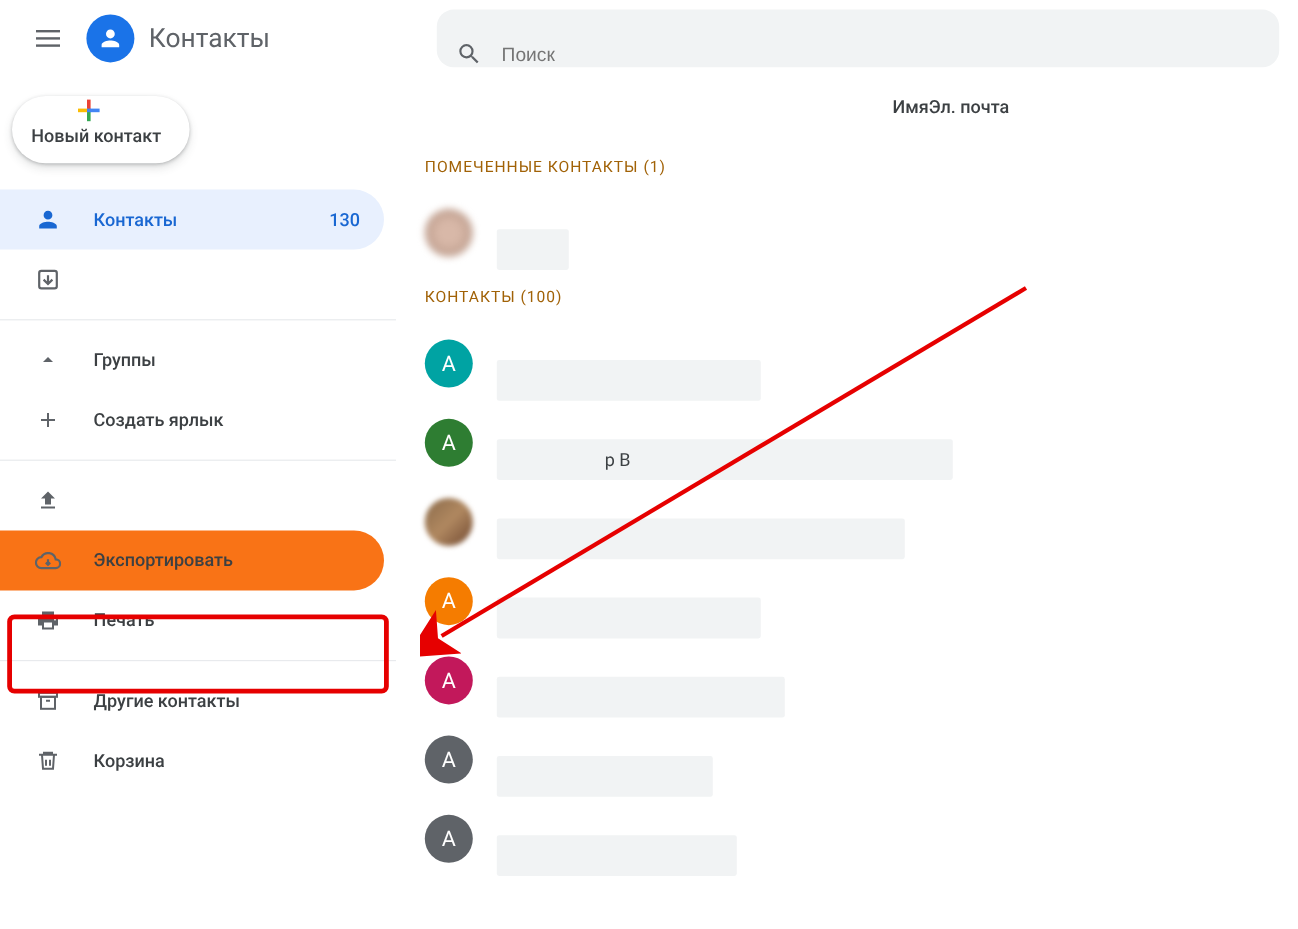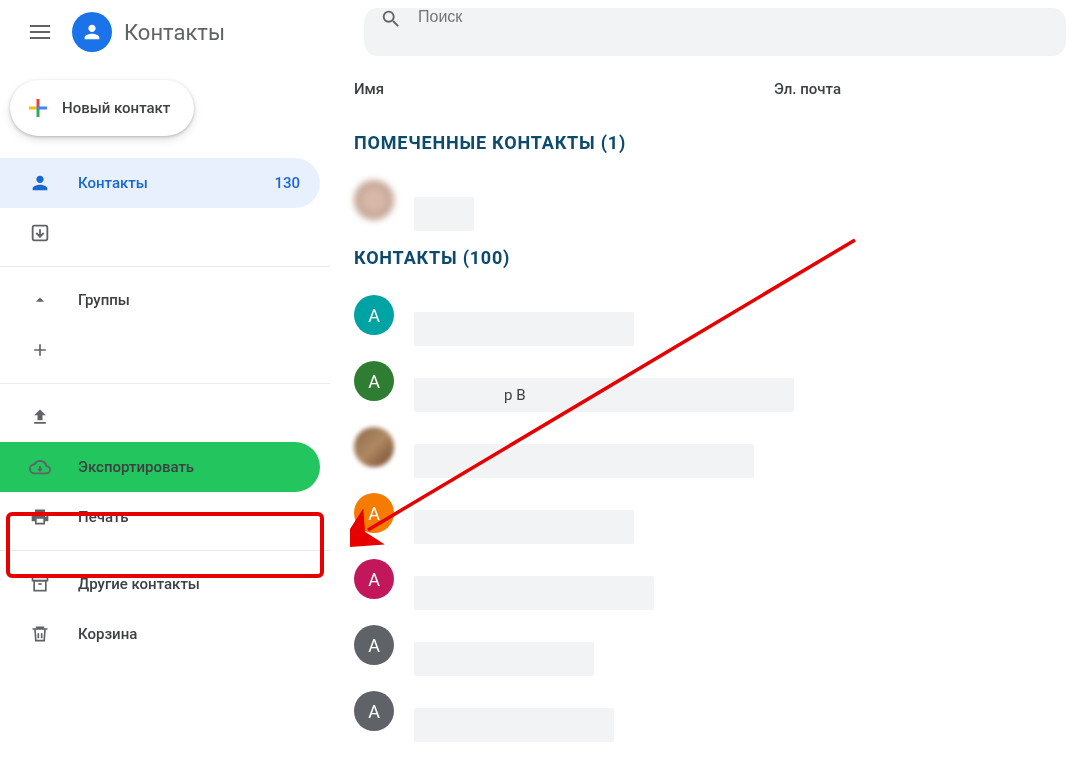--- a/index.html
+++ b/index.html
@@ -40,21 +40,21 @@
   }
   .app-title {
     font-size: 22px; color: #5f6368; margin-left: 4px;
   }
   .search-bar {
     flex: 1;
     height: 48px;
     background: #f1f3f4;
     border-radius: 14px;
     display: flex;
-    align-items: flex-start;
+    align-items: flex-end;
     padding: 0 16px;
     margin-left: 8px;
   }
   .search-icon { color:#5f6368; margin-right: 16px; display:flex; }
   .search-input {
     border:none; background:transparent; outline:none; font-size:16px; color:#5f6368; width:100%;
   }
   .main {
     display: flex;
     height: calc(774px - 64px);
@@ -67,20 +67,21 @@
   .create-btn {
     display: inline-flex;
     align-items: center;
     height: 56px;
     padding: 0 24px 0 16px;
     margin-left: 10px;
     border-radius: 28px;
     background: #fff;
     box-shadow: 0 1px 3px rgba(60,64,67,.3), 0 4px 8px rgba(60,64,67,.15);
     cursor: pointer;
+    flex-direction: column;
   }
   .plus-icon { width:24px; height:24px; margin-right: 12px; }
   .create-label { font-size: 15px; color: #3c4043; font-weight: 500; }
   .nav-section { margin-top: 22px; }
   .nav-item {
     display: flex; align-items: center;
     height: 50px;
     padding: 0 20px 0 28px;
     border-radius: 0 25px 25px 0;
     cursor: pointer;
@@ -117,27 +118,28 @@
     flex:1;
     padding: 16px 0 0 0;
     overflow-y: auto;
   }
   .content-header {
     display:flex;
     padding: 0 0 20px 24px;
     font-size: 15px;
     color:#3c4043;
     font-weight:500;
+    text-align:right;
   }
   .col-name { width: 420px; }
   .col-email {  }
   .section-title {
-    font-size: 18px;
-    color:#0c4a6e;
-    font-weight:700;
+    font-size: 13px;
+    color:#a16207;
+    font-weight:400;
     letter-spacing: .8px;
     padding: 14px 0 14px 24px;
   }
   .contact-row {
     display:flex; align-items:center;
     height: 66px;
     padding: 0 0 0 24px;
     cursor:pointer;
   }
   .avatar {
@@ -238,32 +240,33 @@
           </svg>
       </span>
       <span class="nav-label">Группы</span>
     </div>
     <div class="nav-item">
       <span class="nav-icon">
         <svg width="20" height="20" viewBox="0 0 24 24" fill="currentColor">
             <path d="M19 13h-6v6h-2v-6H5v-2h6V5h2v6h6v2z"></path>
           </svg>
       </span>
+      <span class="nav-label">Создать ярлык</span>
     </div>
 
     <div class="divider"></div>
 
     <div class="nav-item">
       <span class="nav-icon">
         <svg width="20" height="20" viewBox="0 0 24 24" fill="currentColor">
             <path d="M9 16h6v-6h4l-7-7-7 7h4v6zm-4 2h14v2H5v-2z"></path>
           </svg>
       </span>
     </div>
-    <div class="nav-item" style="background:#22c55e">
+    <div class="nav-item" style="background:#f97316">
       <span class="nav-icon">
         <svg width="22" height="22" viewBox="0 0 24 24" fill="none" stroke="currentColor" stroke-width="2">
             <path d="M6 19a5 5 0 010-10 7 7 0 0113 2 4 4 0 010 8H6z"></path>
             <path d="M12 11v5m-2-2l2 2 2-2"></path>
           </svg>
       </span>
       <span class="nav-label">Экспортировать</span>
     </div>
     <div class="nav-item">
       <span class="nav-icon">

